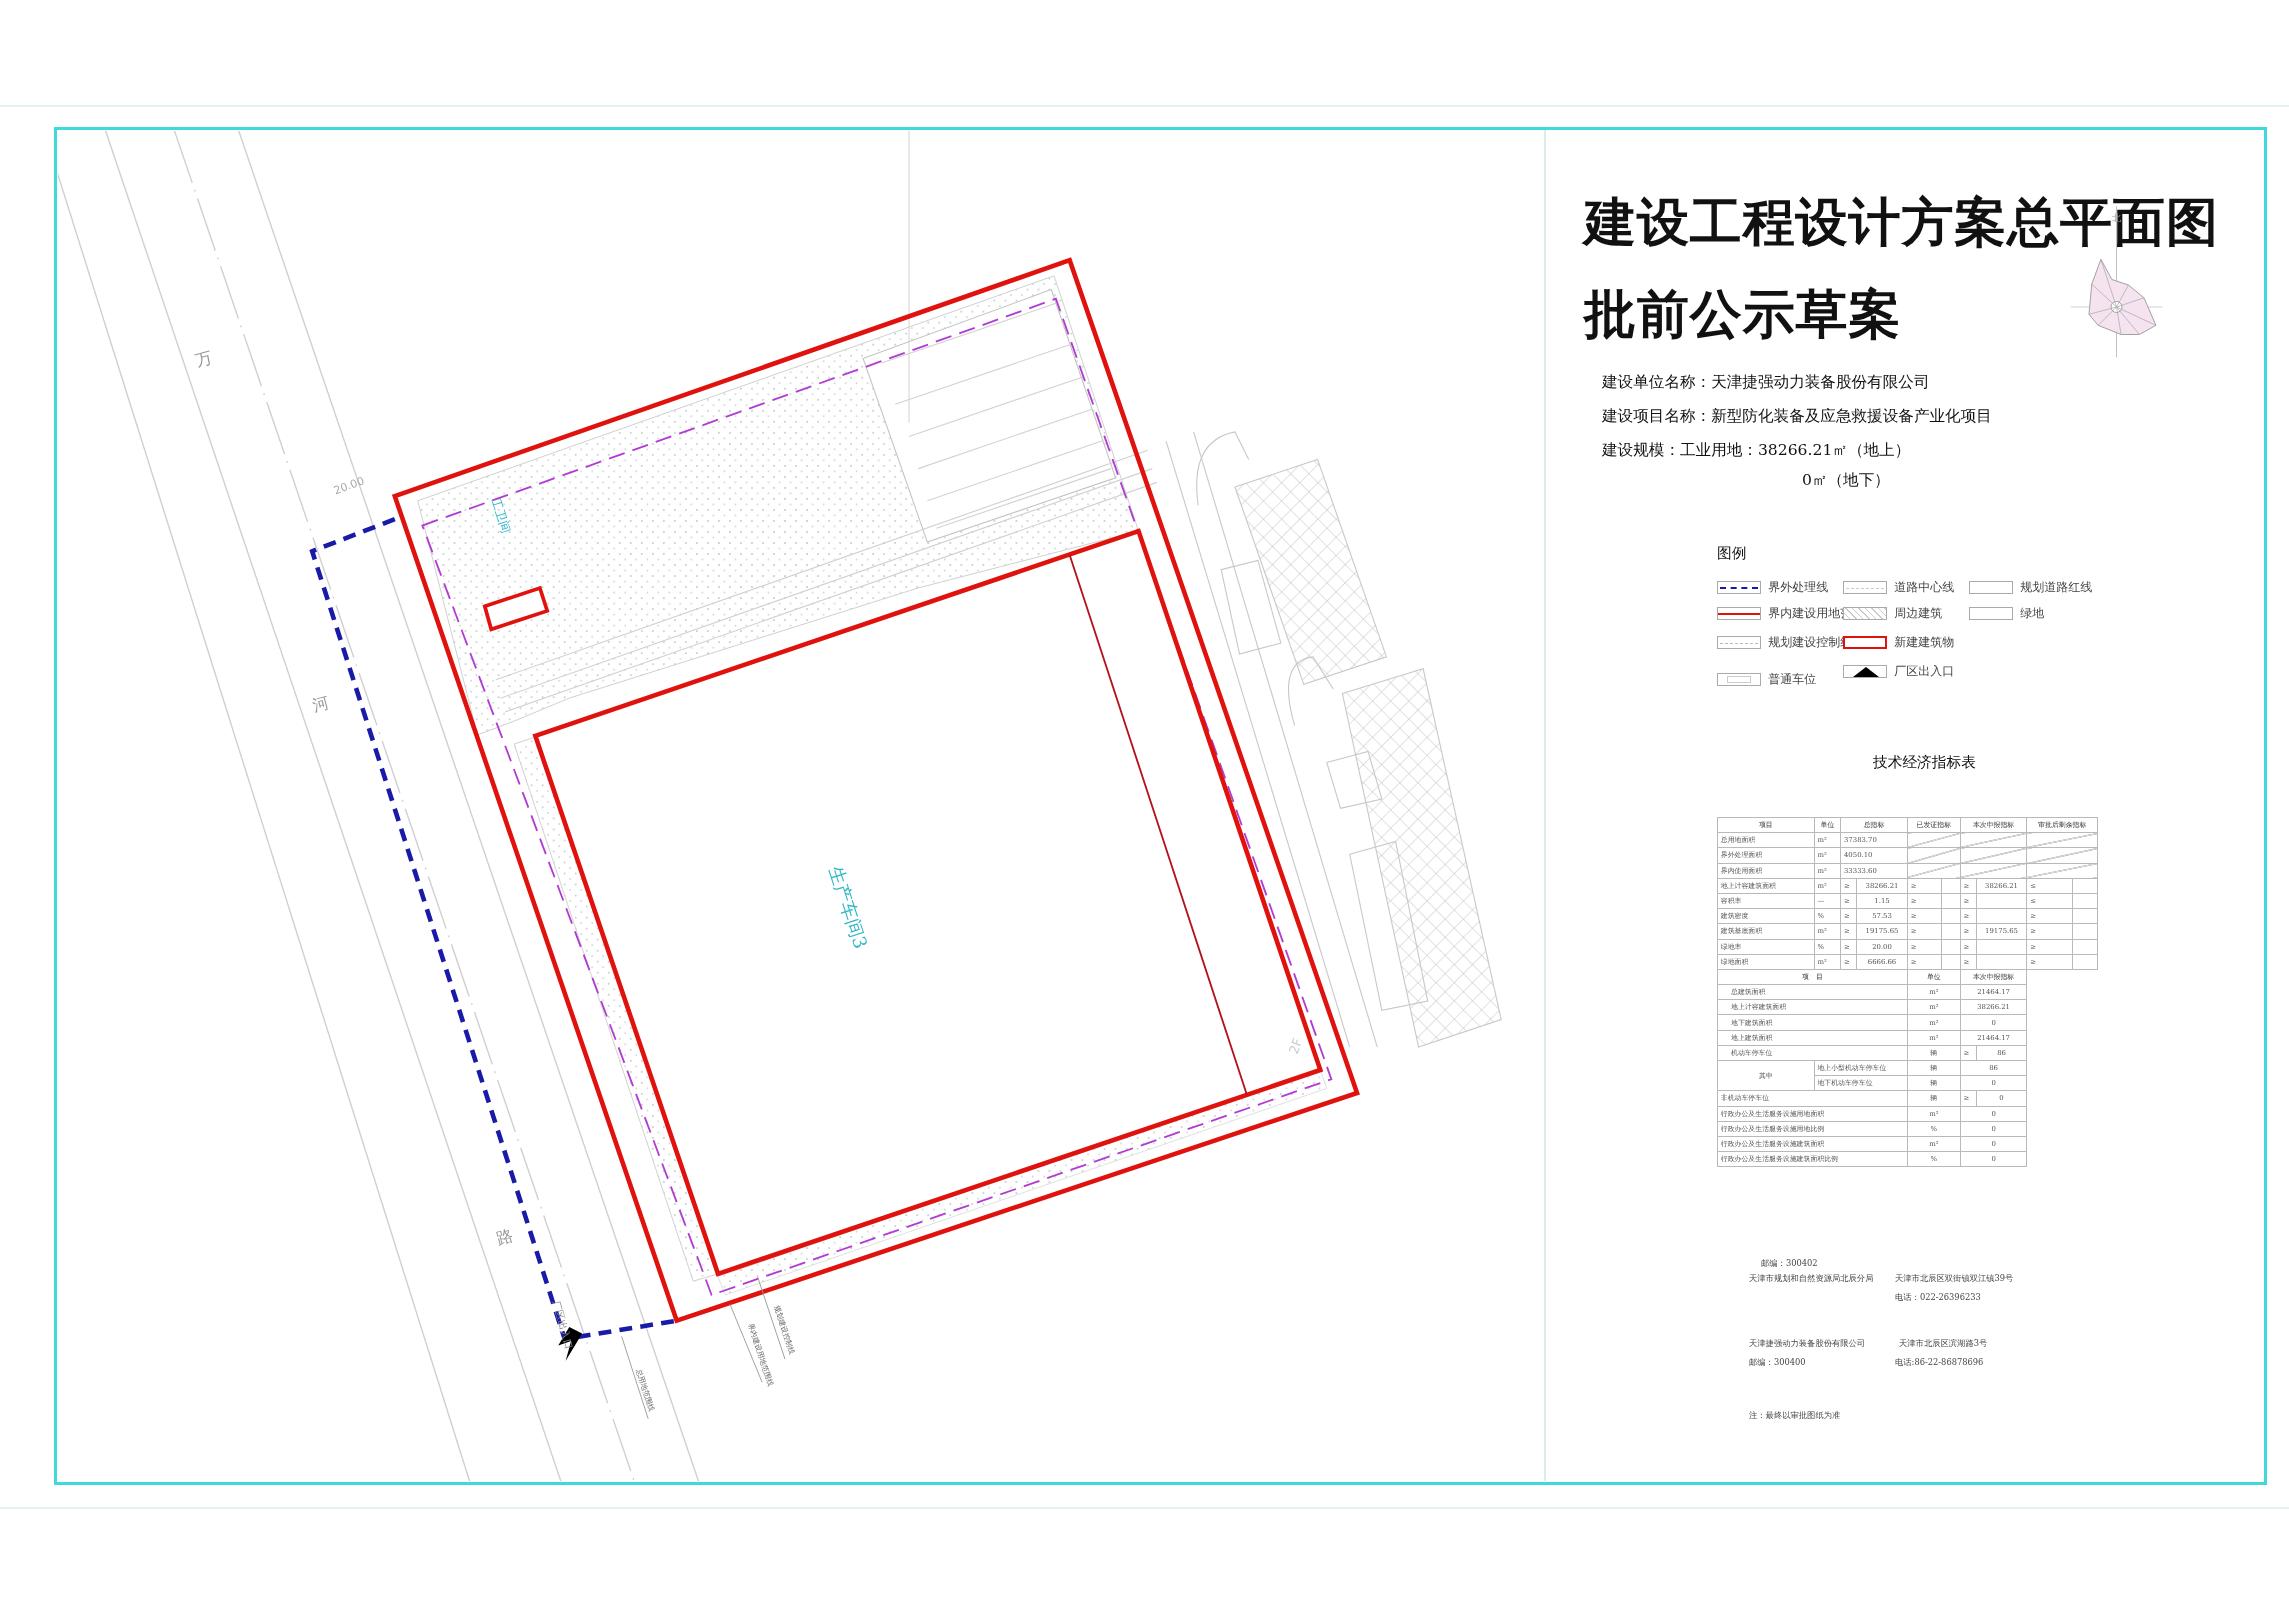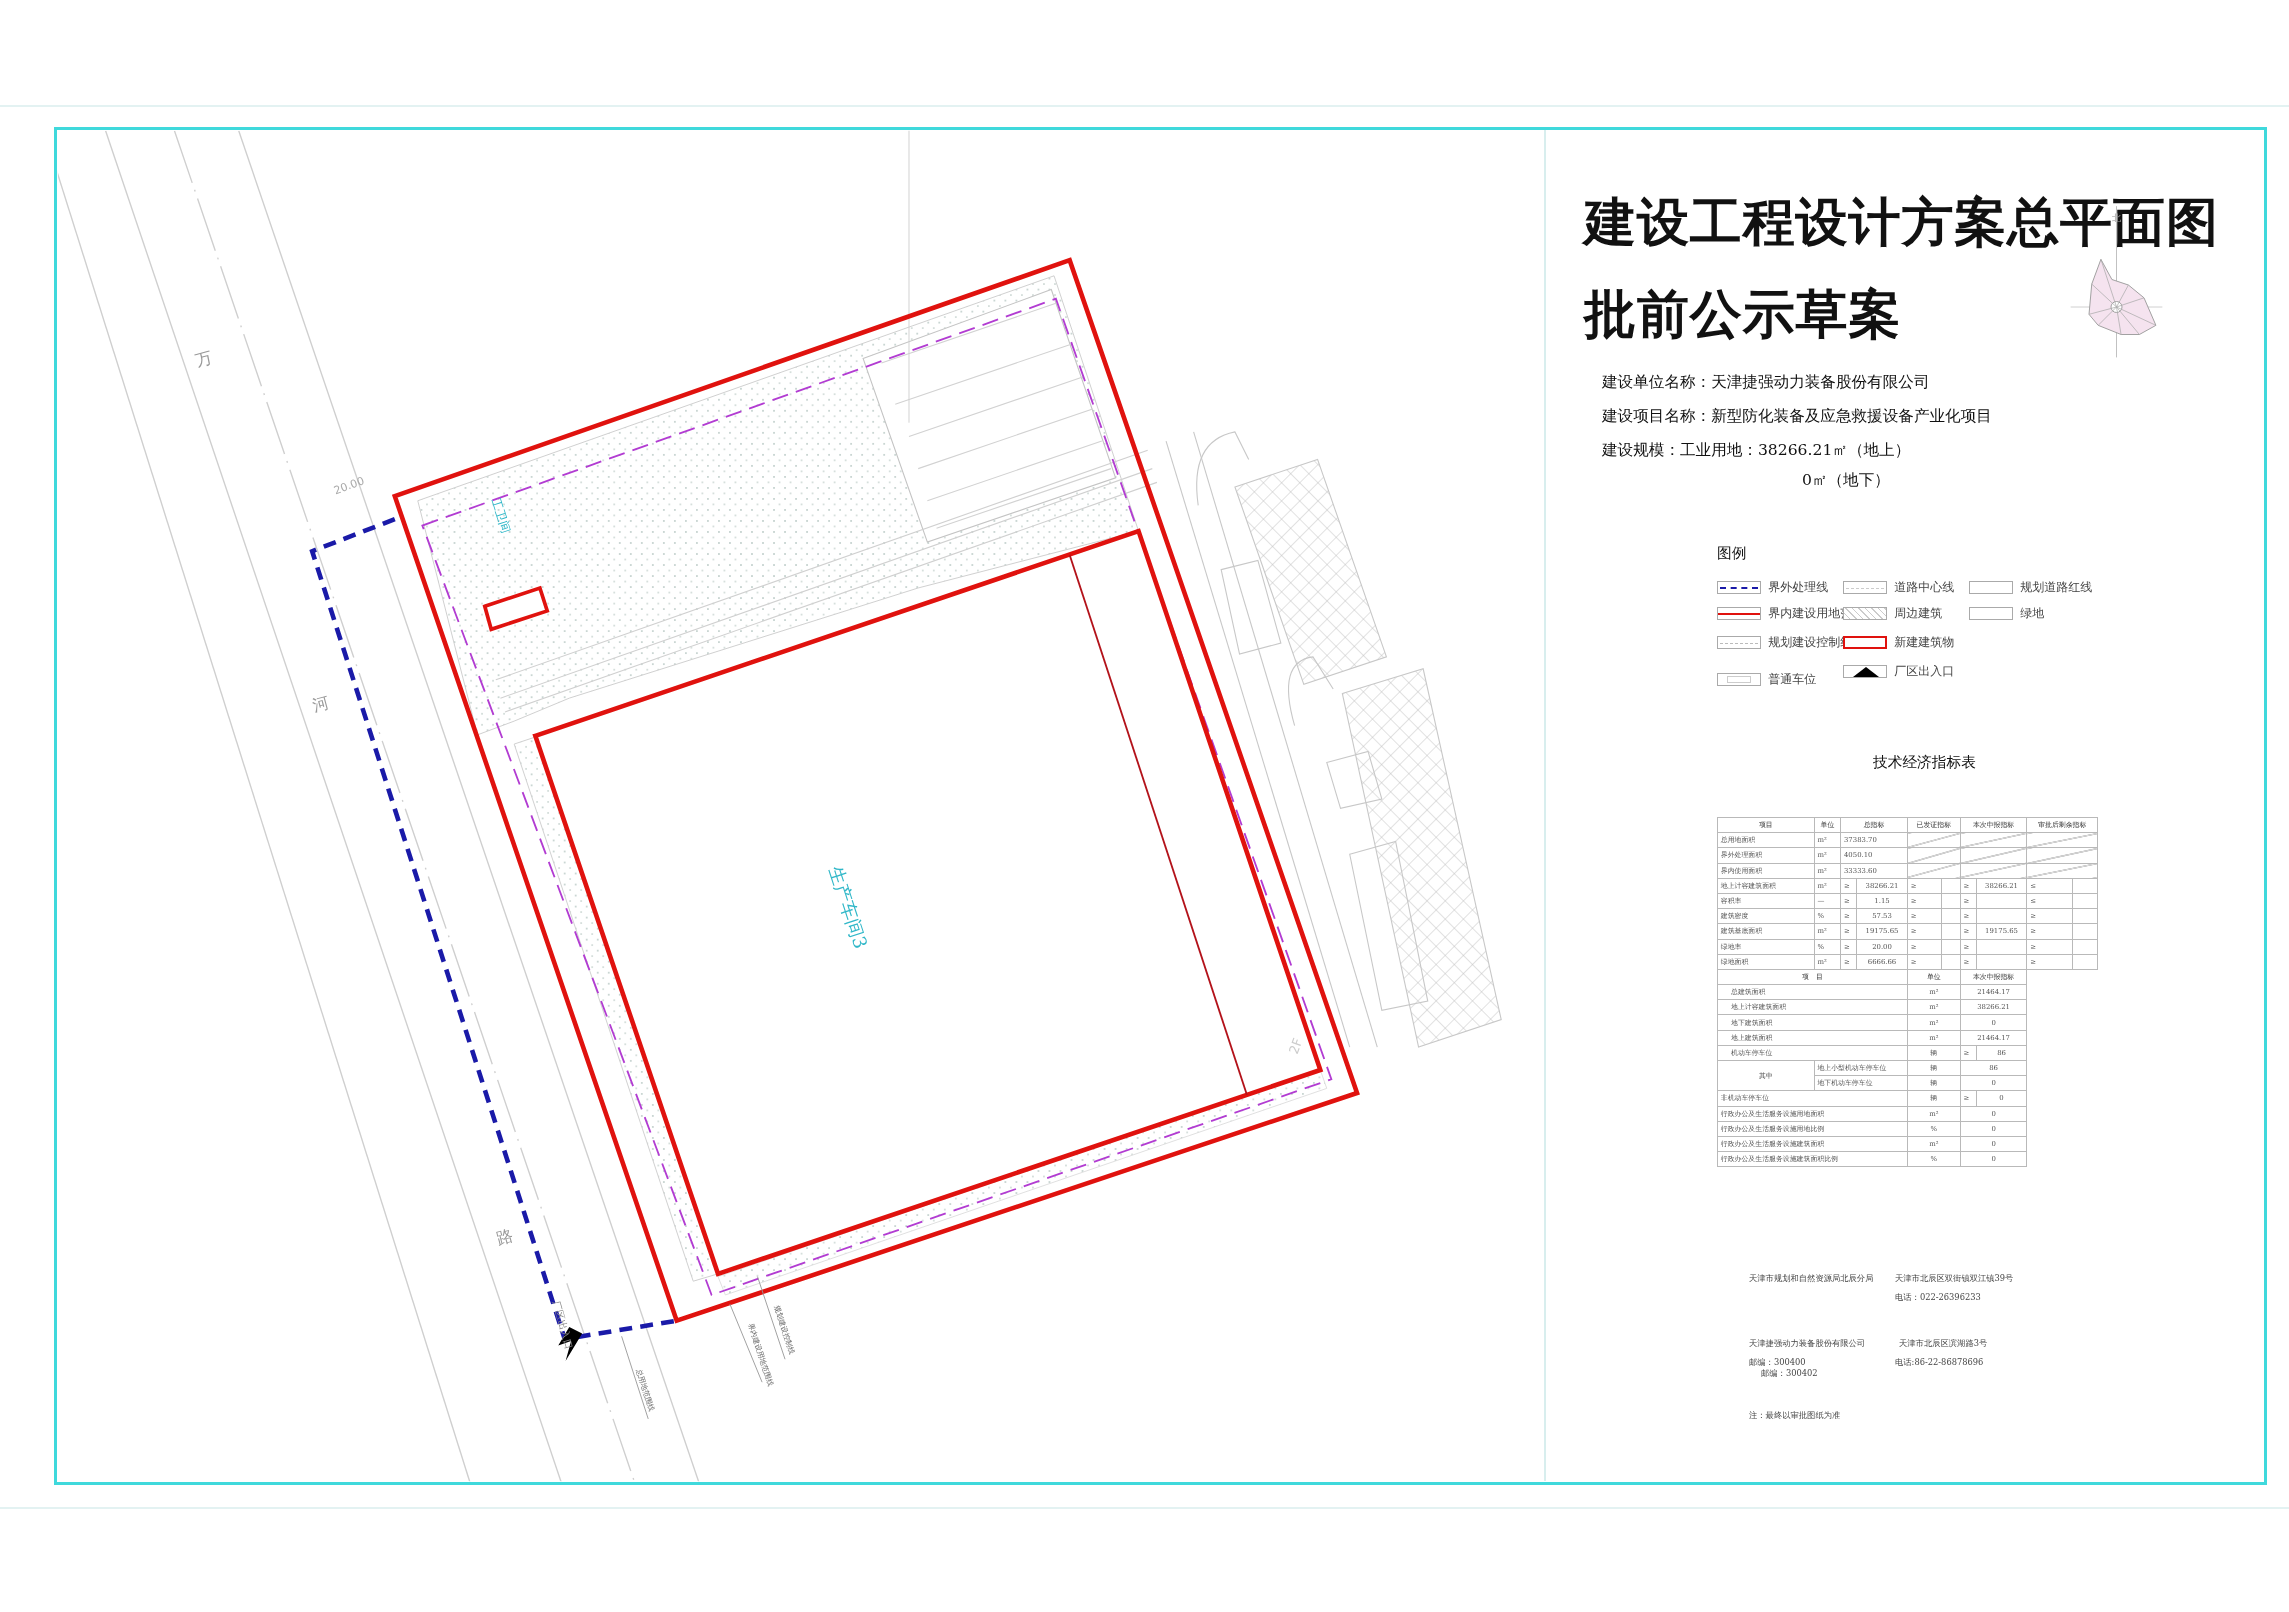--- a/index.html
+++ b/index.html
@@ -403,21 +403,21 @@
   <tr>
         <td colspan="4">行政办公及生活服务设施建筑面积比例</td>
         <td colspan="2" class="c">%</td>
         <td colspan="2" class="c">0</td>
         <td colspan="2" style="border:none;"></td>
       </tr>
 </tbody>
   </table>
 
 <div class="contact" style="left:1749px;top:1273px;">天津市规划和自然资源局北辰分局</div>
-<div class="contact" style="left:1749px;top:1368px;padding-left:12px;">邮编：300402</div>
+<div class="contact" style="left:1749px;top:1258px;padding-left:12px;">邮编：300402</div>
 <div class="contact" style="left:1895px;top:1273px;">天津市北辰区双街镇双江镇39号</div>
 <div class="contact" style="left:1895px;top:1292px;">电话：022-26396233</div>
 <div class="contact" style="left:1749px;top:1338px;">天津捷强动力装备股份有限公司</div>
 <div class="contact" style="left:1749px;top:1357px;">邮编：300400</div>
 <div class="contact" style="left:1899px;top:1338px;">天津市北辰区滨湖路3号</div>
 <div class="contact" style="left:1895px;top:1357px;">电话:86-22-86878696</div>
 <div class="contact" style="left:1749px;top:1410px;">注：最终以审批图纸为准</div>
 
 
 </body></html>

